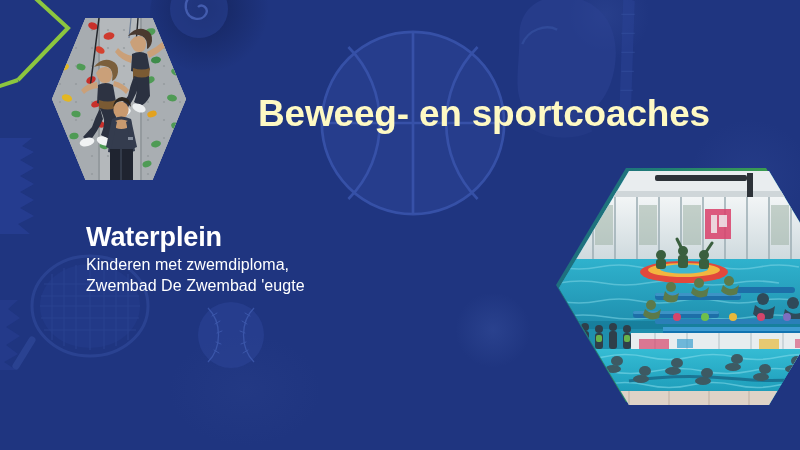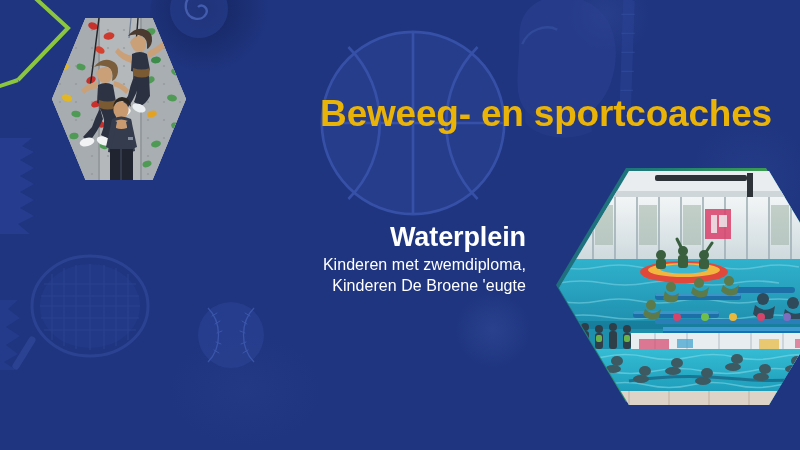--- a/index.html
+++ b/index.html
@@ -100,34 +100,34 @@
   }
 
   .photo { position:absolute; inset:0; }
   .photo svg { display:block; width:100%; height:100%; }
 
   
   #title {
     position:absolute;
     left:196px; top:94px;
     width:576px;
-    text-align:right;
-    color:#eab308;
+    text-align:center;
+    color:#fef9c3;
     font-size:37px;
     font-weight:bold;
     letter-spacing:-0.2px;
     line-height:1.1;
     white-space:nowrap;
   }
 
   #text-block {
     position:absolute;
     left:86px; top:222px;
     width:440px;
-    text-align:right;
+    text-align:left;
     color:#ffffff;
   }
   #subtitle {
     font-size:27px;
     font-weight:bold;
     line-height:1.18;
     letter-spacing:-0.1px;
   }
   .desc-line {
     font-size:16px;
@@ -610,16 +610,16 @@
         </svg>
       </div>
     </div>
   </div>
 
   <div id="title">Beweeg- en sportcoaches</div>
 
   <div id="text-block">
     <div id="subtitle">Waterplein</div>
     <div class="desc-line">Kinderen met zwemdiploma,</div>
-    <div class="desc-line">Kinderen De Broene 'eugte</div>
+    <div class="desc-line">Zwembad De Zwembad 'eugte</div>
   </div>
 
 </div>
 
 </body></html>

